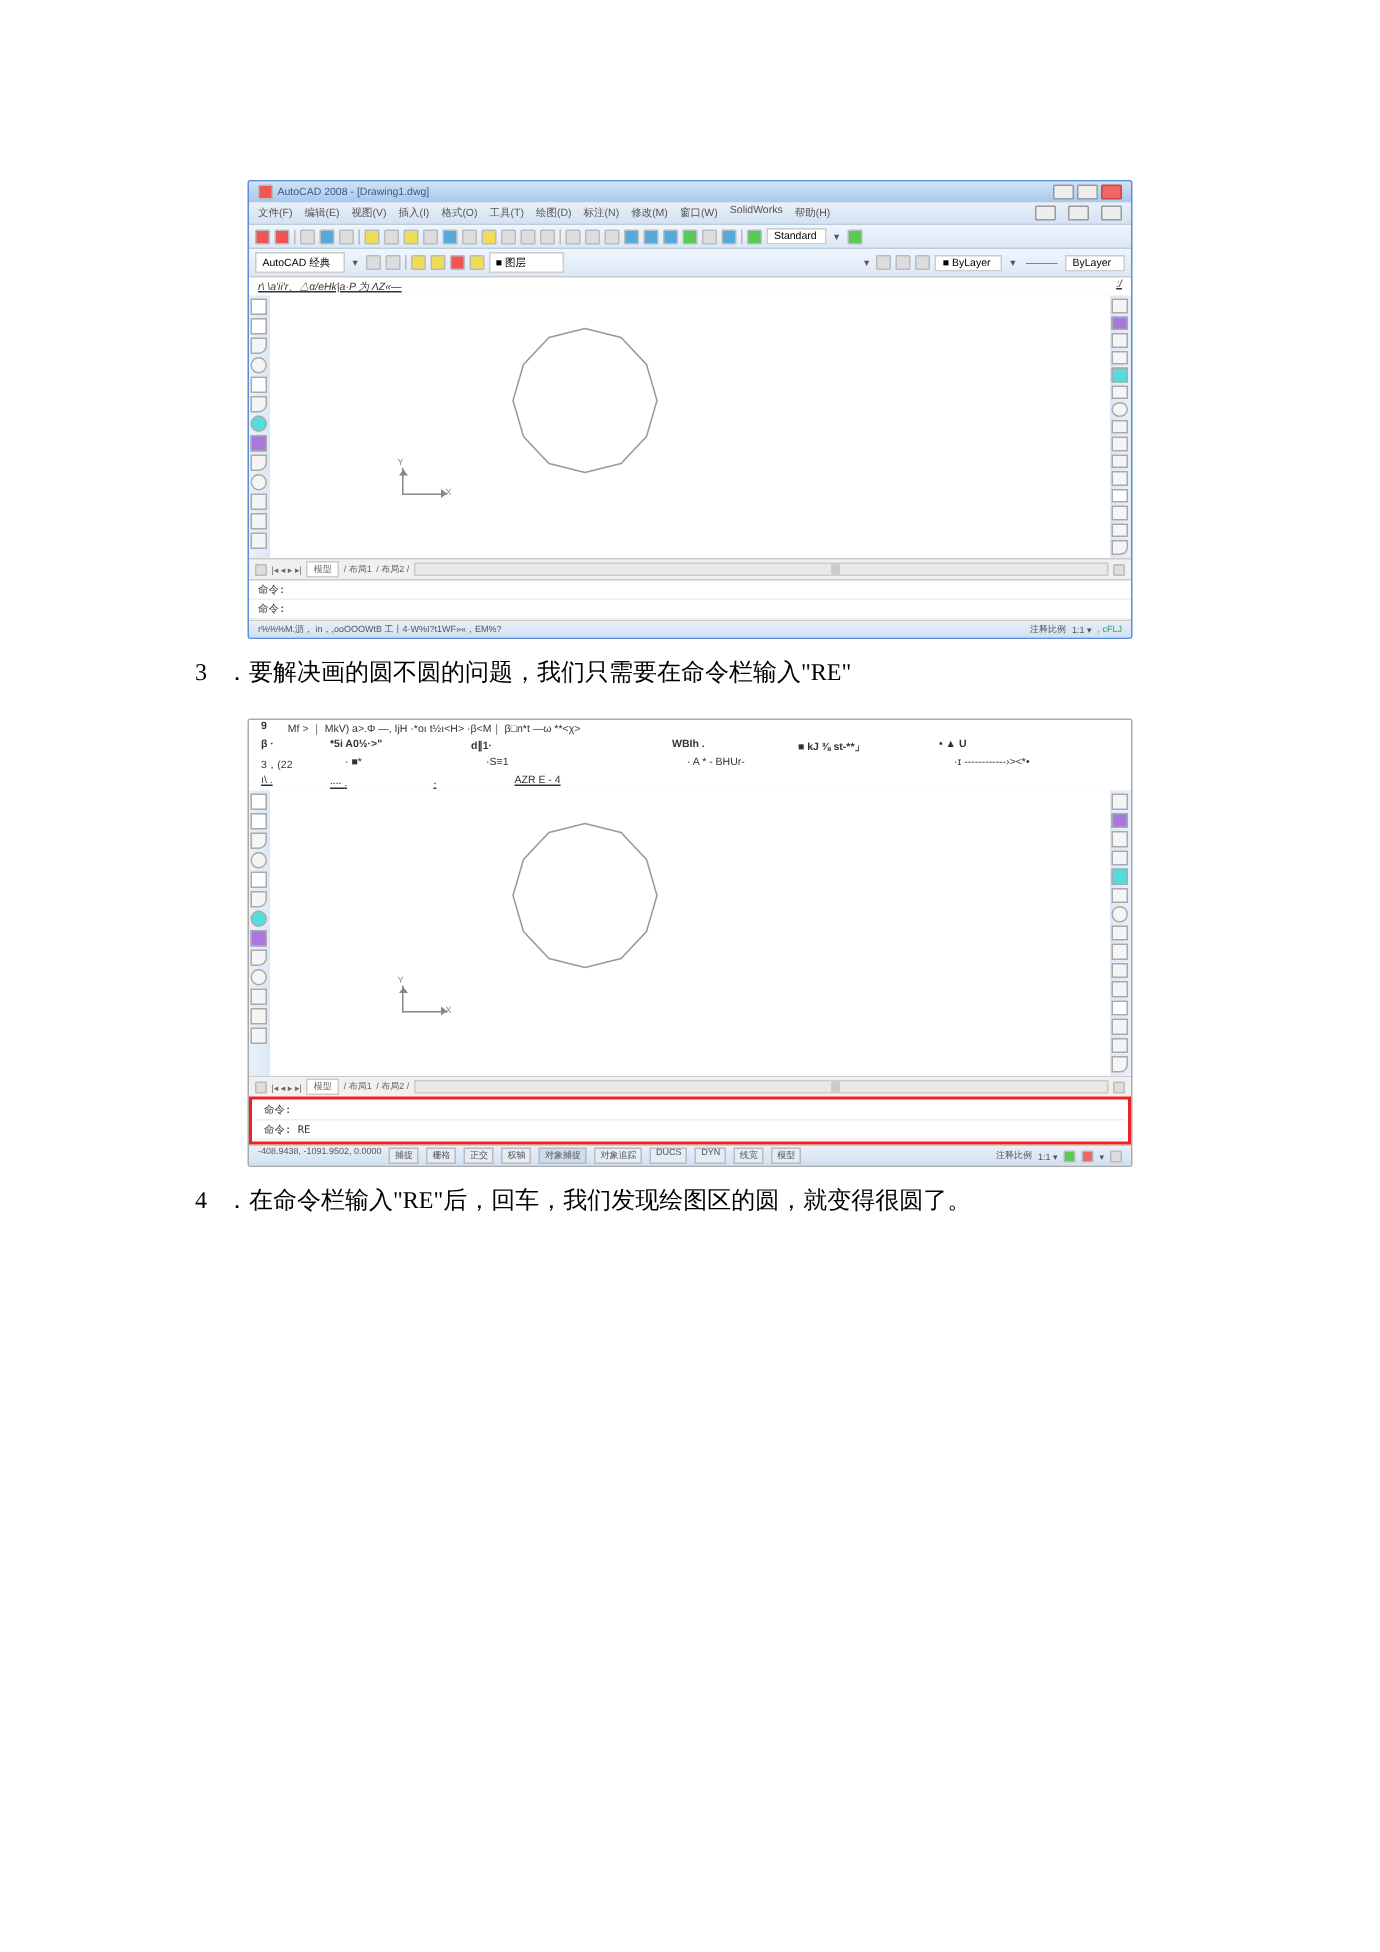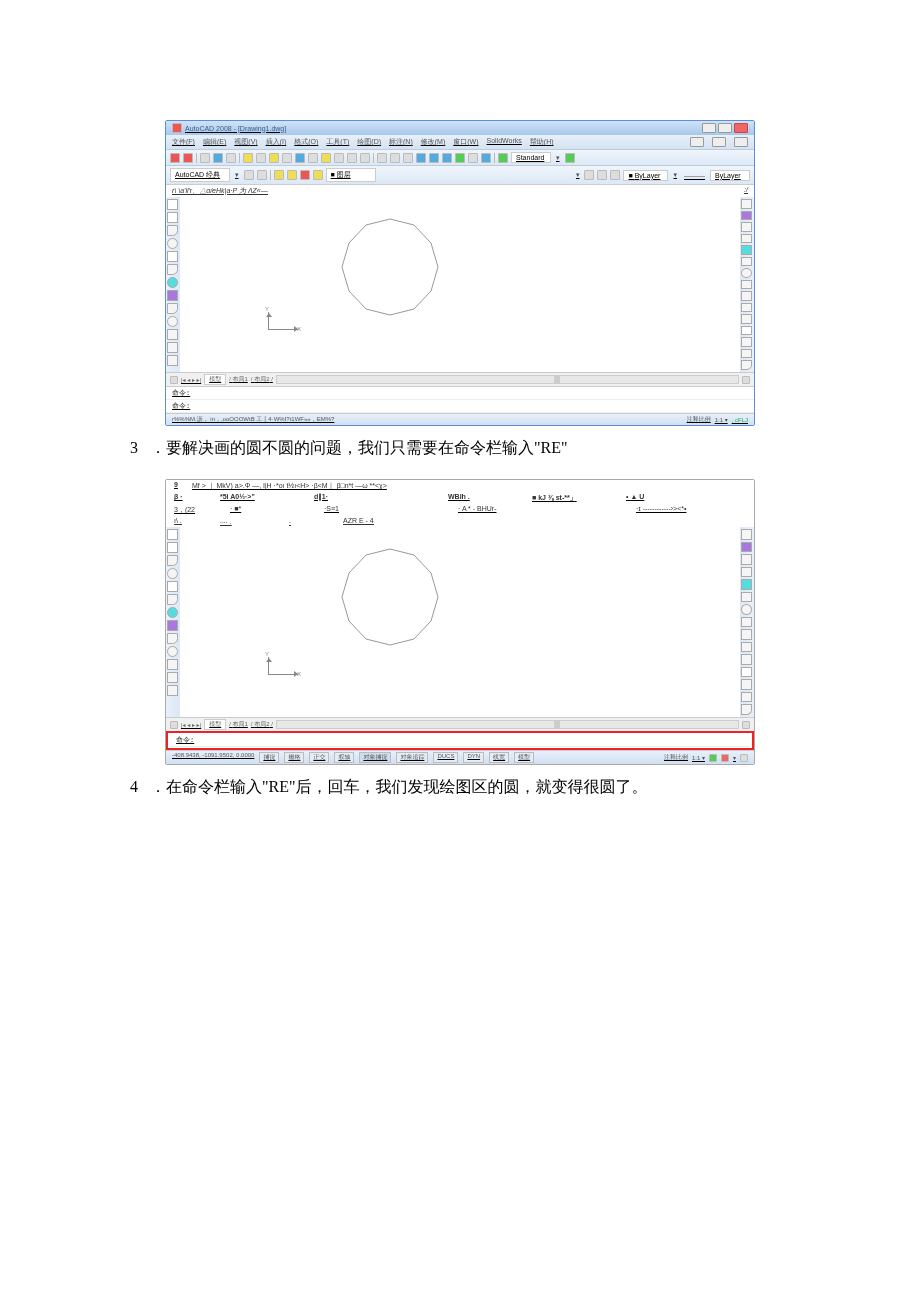--- a/index.html
+++ b/index.html
@@ -14,21 +14,20 @@
     .screenshot-wrapper {
       margin: 0 auto 8px auto;
       width: 590px;
     }
     .cad-window {
       border: 1px solid #5a8fd6;
       border-radius: 2px;
       overflow: hidden;
       background: #e8eff7;
       font-size: 7px;
-      text-decoration: underline;
     }
     .titlebar {
       background: linear-gradient(to bottom, #d0e3f7, #a8c8ea);
       color: #3a5a8a;
       padding: 2px 6px;
       display: flex;
       align-items: center;
       justify-content: space-between;
     }
     .titlebar-left { display: flex; align-items: center; gap: 3px; }
@@ -478,20 +477,23 @@
         <span class="tab-btn">模型</span>
         <span>/ <span>布局1</span></span>
         <span>/ <span>布局2</span> /</span>
         <div class="hscroll">
             <div class="hscroll-thumb"></div>
           </div>
         <div class="toolbar-icon" style="width:8px;height:8px"></div>
       </div>
       <div class="command-area command-highlight">
         <div class="command-line">命令:</div>
+        <div class="command-line">
+          <span>命令:</span> <span>RE</span>
+        </div>
       </div>
       <div class="status-bar">
         <div class="status-left">
           <span>-408.9438,  -1091.9502,  0.0000</span>
           <span class="status-seg">捕捉</span>
           <span class="status-seg">栅格</span>
           <span class="status-seg">正交</span>
           <span class="status-seg">权轴</span>
           <span class="status-seg" style="background:#cde">对象捕捉</span>
           <span class="status-seg">对象追踪</span>

